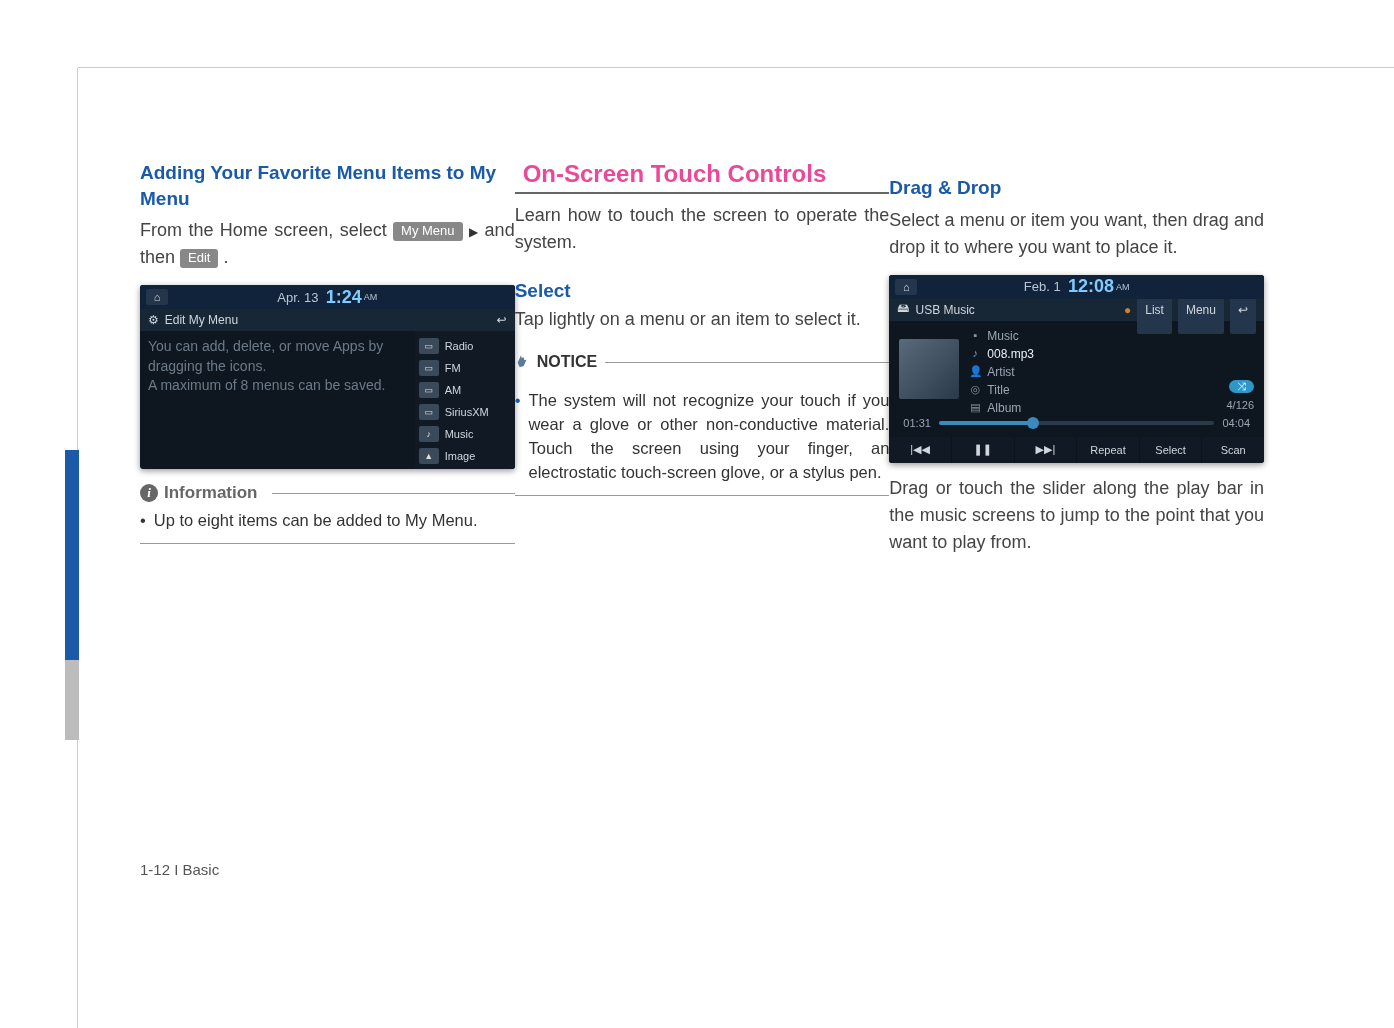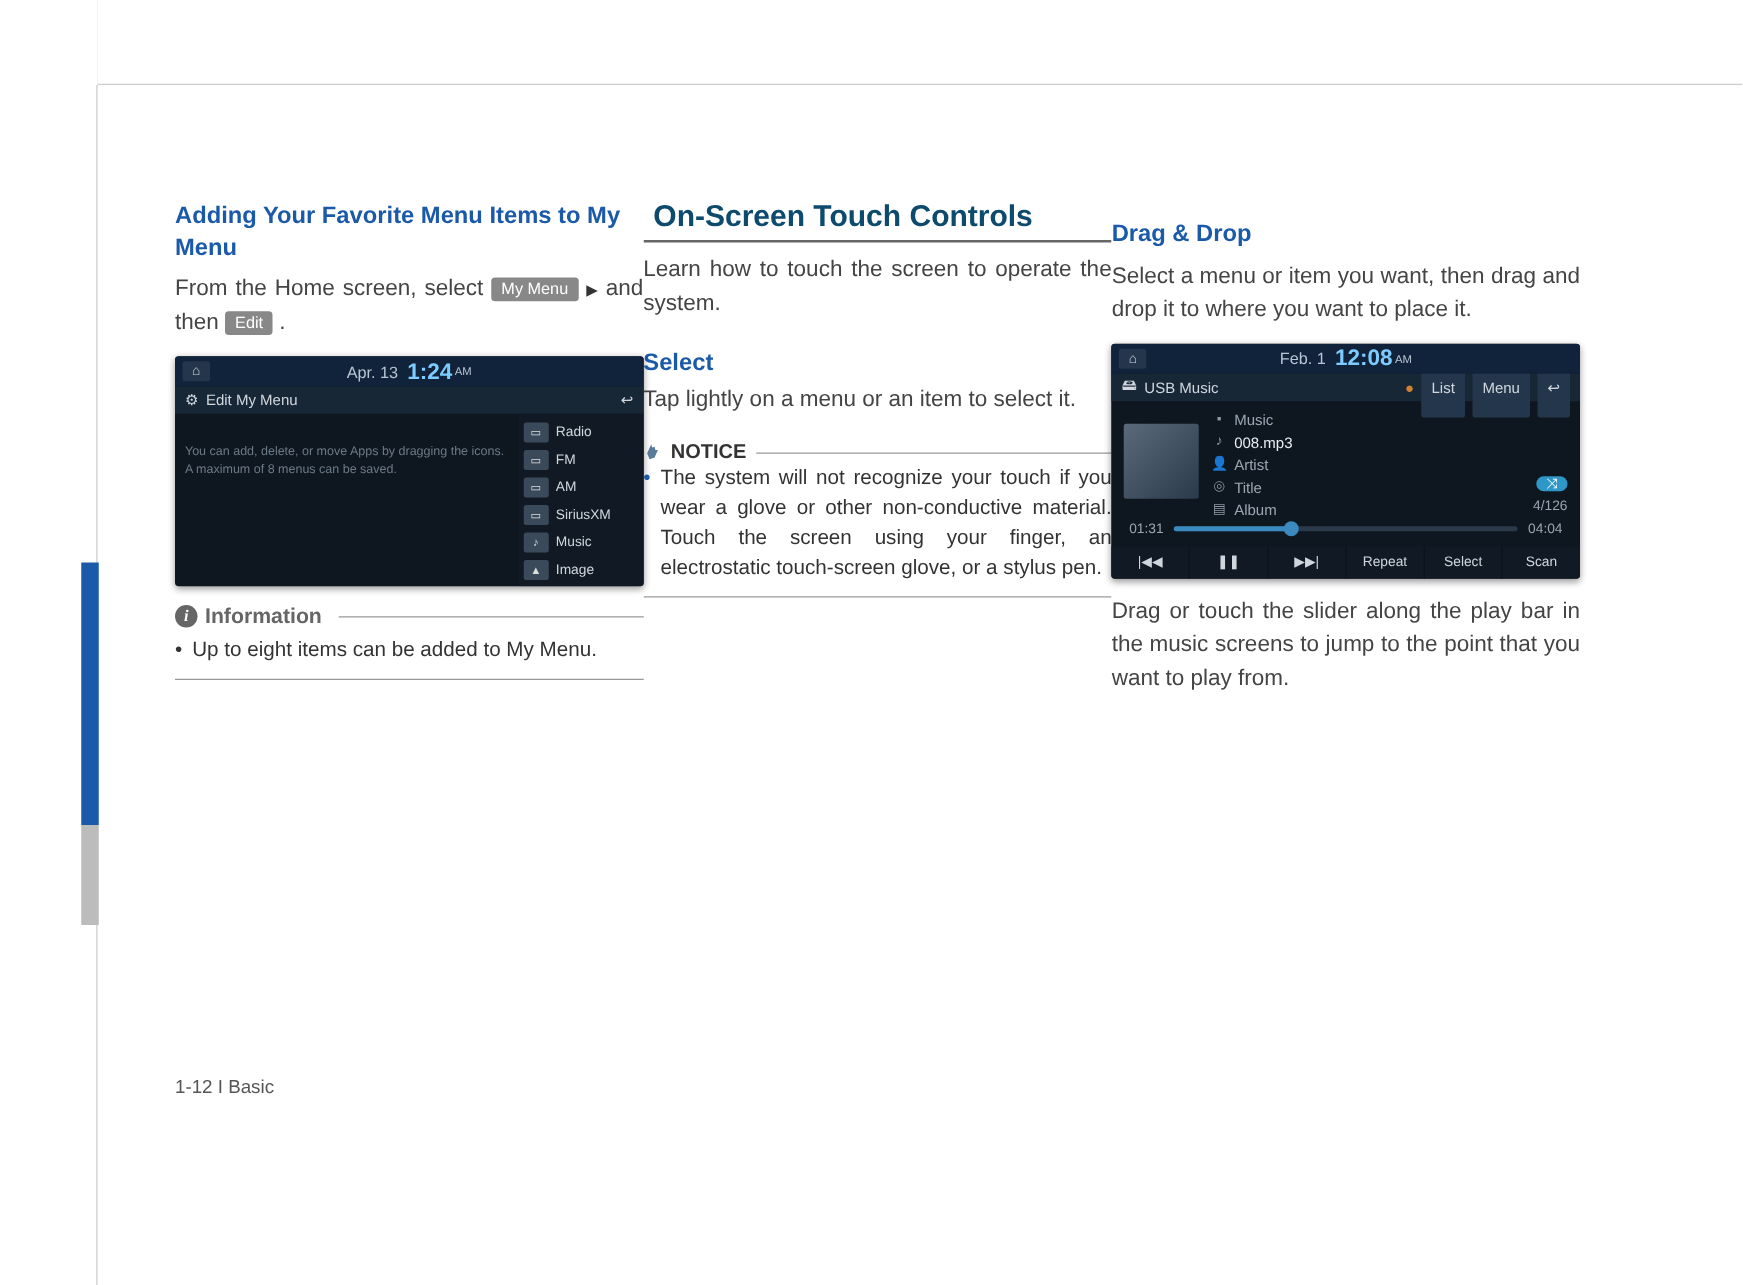--- a/index.html
+++ b/index.html
@@ -47,21 +47,20 @@
     background: #bcbcbc;
     z-index: 3;
   }
   .content {
     position: absolute;
     top: 160px;
     left: 140px;
     right: 130px;
     bottom: 120px;
     display: flex;
-    justify-content: flex-end;
   }
   .col {
     flex: 1 1 0;
     min-width: 0;
   }
   .h-blue {
     color: #1a5aa8;
     font-weight: bold;
     font-size: 19px;
     line-height: 1.35;
@@ -85,42 +84,42 @@
   }
   .tri {
     display: inline-block;
     font-size: 12px;
     vertical-align: middle;
     color: #333;
   }
   .section-title-box {
     font-size: 24px;
     font-weight: bold;
-    color: #0c4a6e;
+    color: #ec4899;
     border-bottom: 2px solid #666;
     padding: 0 8px 4px 8px;
     margin-bottom: 8px;
     display: inline-block;
     width: 100%;
   }
   .sub-blue {
     color: #1a5aa8;
     font-weight: bold;
     font-size: 19px;
     margin-top: 24px;
     margin-bottom: 4px;
   }
   .notice-head {
     display: flex;
     align-items: center;
     font-weight: bold;
     font-size: 16px;
     color: #333;
     margin-top: 20px;
-    margin-bottom: 0;
+    margin-bottom: 18px;
   }
   .notice-head .line {
     flex: 1;
     height: 1px;
     background: #999;
     margin-left: 8px;
   }
   .notice-icon {
     width: 16px; height: 16px;
     margin-right: 6px;
@@ -206,22 +205,22 @@
   }
 
   
   .editshot { height: 184px; }
   .editshot .body {
     display: flex;
     height: calc(100% - 46px);
   }
   .editshot .left {
     flex: 1;
-    padding: 24px 8px;
-    font-size: 10px;
+    padding: 6px 8px;
+    font-size: 14px;
     color: #6c7a88;
     line-height: 1.4;
   }
   .editshot .right {
     width: 100px;
     background: #111a24;
     padding: 4px 4px;
   }
   .app-row {
     display: flex;

